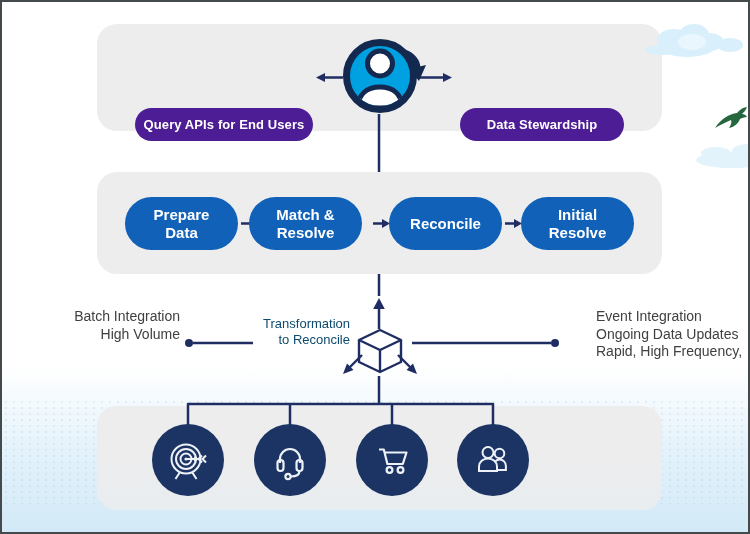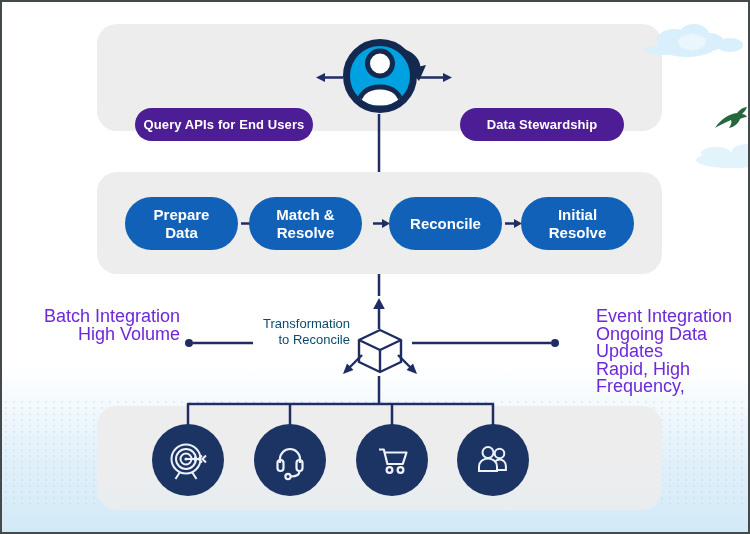--- a/index.html
+++ b/index.html
@@ -38,21 +38,21 @@
     position:absolute; top:195px; width:113px; height:53px;
     background:#1161b8; border-radius:27px; color:#fff; font-weight:bold;
     font-size:15px; line-height:18px; text-align:center;
     display:flex; flex-direction:column; align-items:center; justify-content:center;
   }
   #step-1 { left:123px; } #step-2 { left:247px; }
   #step-3 { left:387px;justify-content:center; } #step-4 { left:519px; }
   .pill-dark span { display:block; }
 
   .label-navy {
-    position:absolute; color:#6d28d9; font-size:18px; line-height:17.5px;
+    position:absolute; color:#404040; font-size:14px; line-height:17.5px;
   }
   #label-batch { left:20px;  top:306px; width:158px; text-align:right; }
   #label-event { left:594px; top:306px; width:178px; text-align:left; }
   #label-transform {
     position:absolute; left:250px; top:314px; width:98px; text-align:right;
     color:#0c4a6e; font-size:13px; line-height:16px;
   }
   .label-navy span, #label-transform span { display:block; }
 
   .source-circle {

